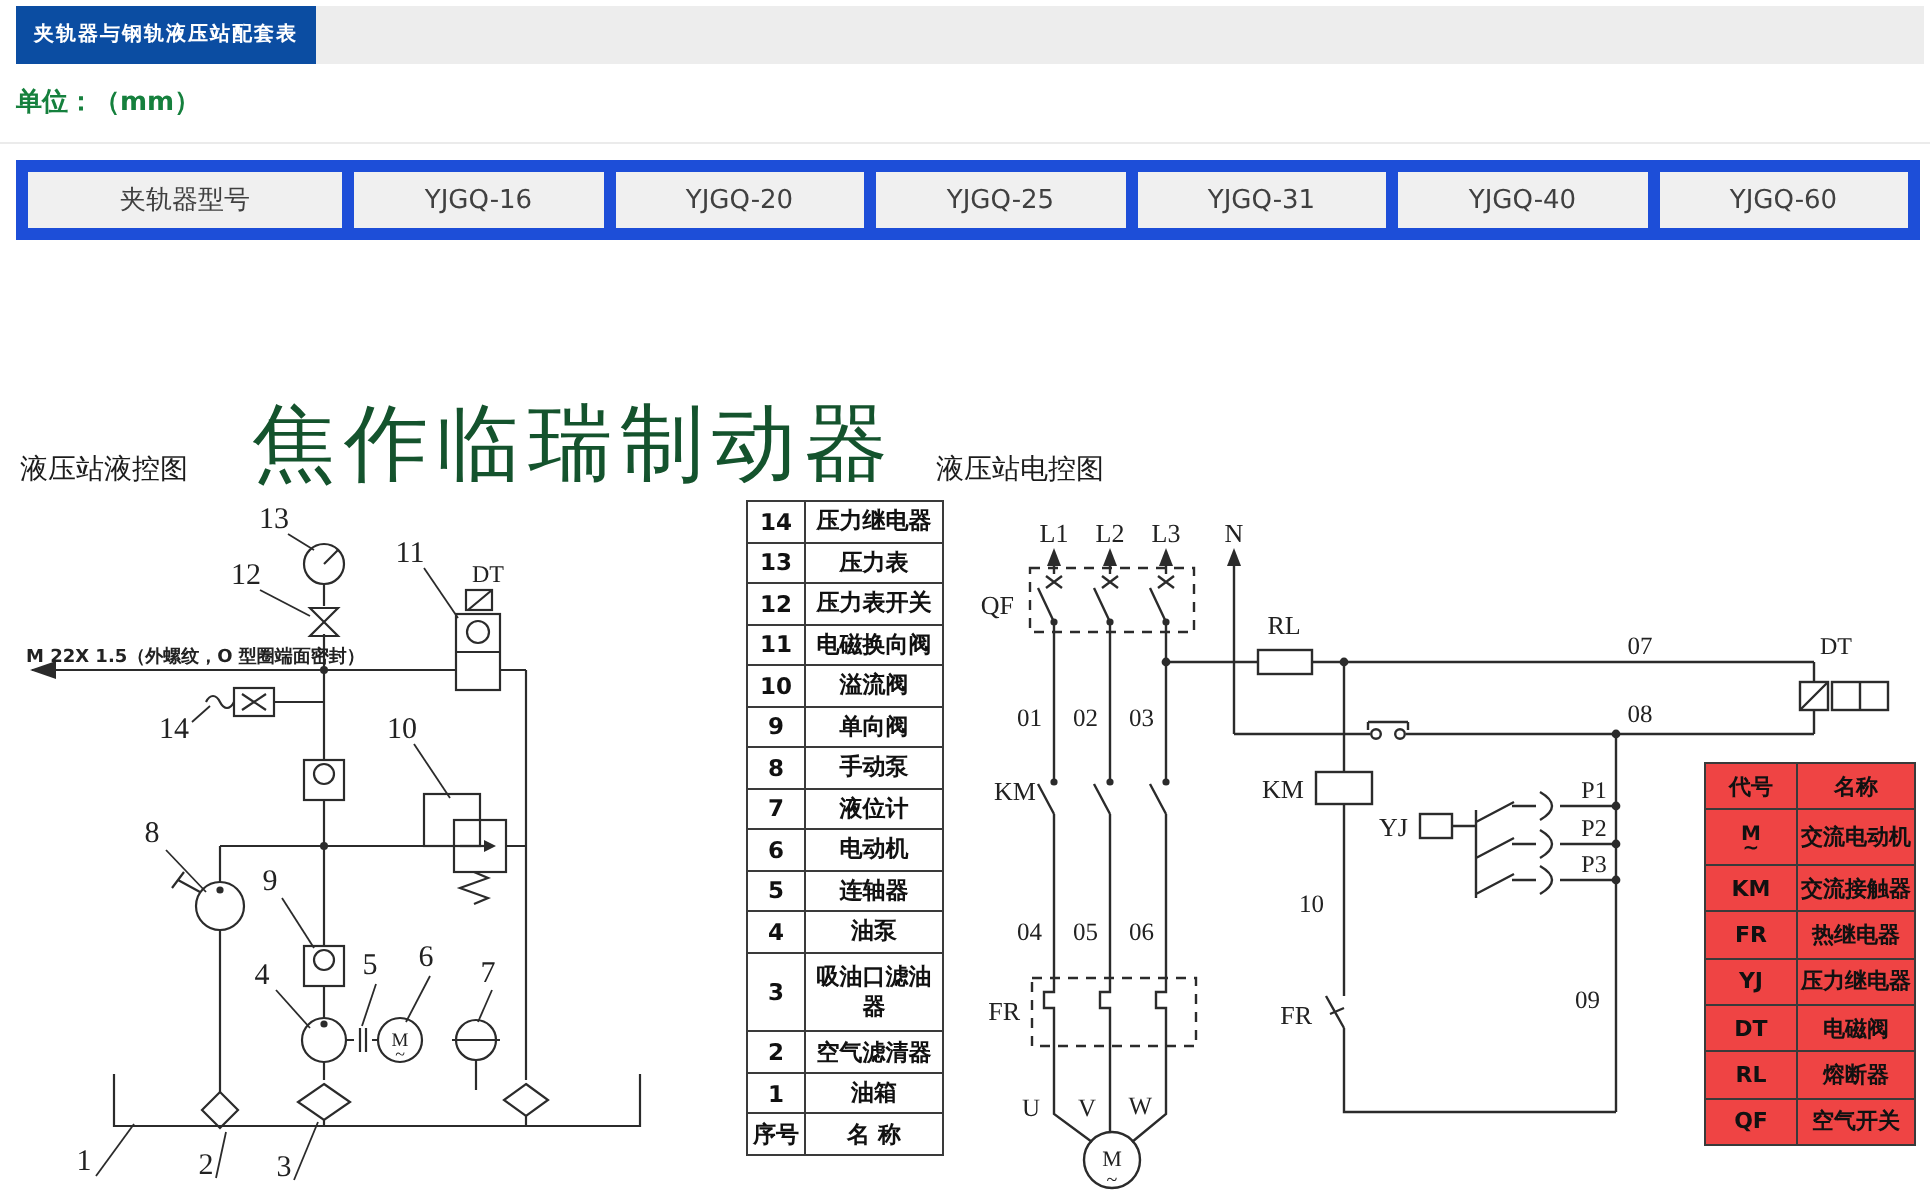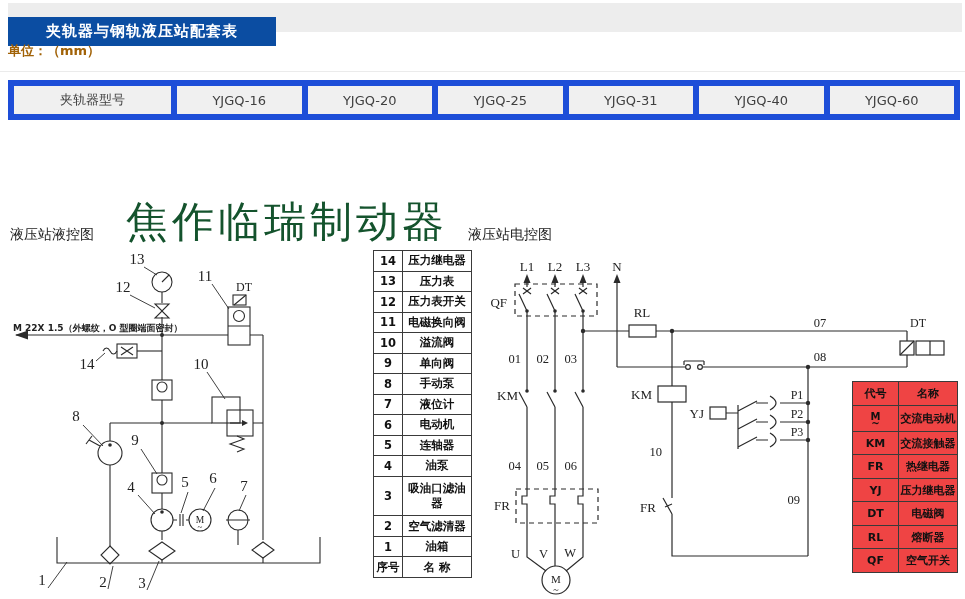--- a/index.html
+++ b/index.html
@@ -1,22 +1,22 @@
 <!DOCTYPE html>
 <html><head>
 <meta charset="utf-8">
 <style>
   html,body{margin:0;padding:0;background:#fff;}
   .page{position:relative;width:965px;height:599px;background:#ffffff;overflow:hidden;
         font-family:"DejaVu Sans","Liberation Sans",sans-serif;}
   
   .topstrip{position:absolute;left:8px;top:3px;width:954px;height:29px;background:#ededed;}
-  .banner{position:absolute;left:0;top:14px;height:29px;background:#0b4da2;color:#fff;
-          font-size:15px;font-weight:bold;line-height:29px;padding:0 38px;letter-spacing:1px;}
-  .unit{position:absolute;left:8px;top:42px;color:#a16207;font-size:13px;font-weight:600;}
+  .banner{position:absolute;left:0;top:0;height:29px;background:#0b4da2;color:#fff;
+          font-size:10px;font-weight:bold;line-height:29px;padding:0 9px;letter-spacing:1px;}
+  .unit{position:absolute;left:8px;top:42px;color:#15803d;font-size:13px;font-weight:600;}
   .divider{position:absolute;left:0;top:71px;width:965px;height:1px;background:#ebebeb;}
   
   table.match{position:absolute;left:8px;top:80px;width:952px;border-collapse:collapse;
               table-layout:fixed;font-size:13px;color:#404040;}
   table.match td{border:6px solid #1d4ed8;text-align:center;height:28px;padding:0;background:#fff;}
   table.match tr.hd td{background:#f0f0f0;}
   
   .watermark{position:absolute;left:126px;top:194px;font-size:42px;color:#14532d;
              letter-spacing:4px;z-index:0;white-space:nowrap;}
   .dia-title{position:absolute;font-size:14px;font-weight:normal;color:#1c1c1c;z-index:3;}

